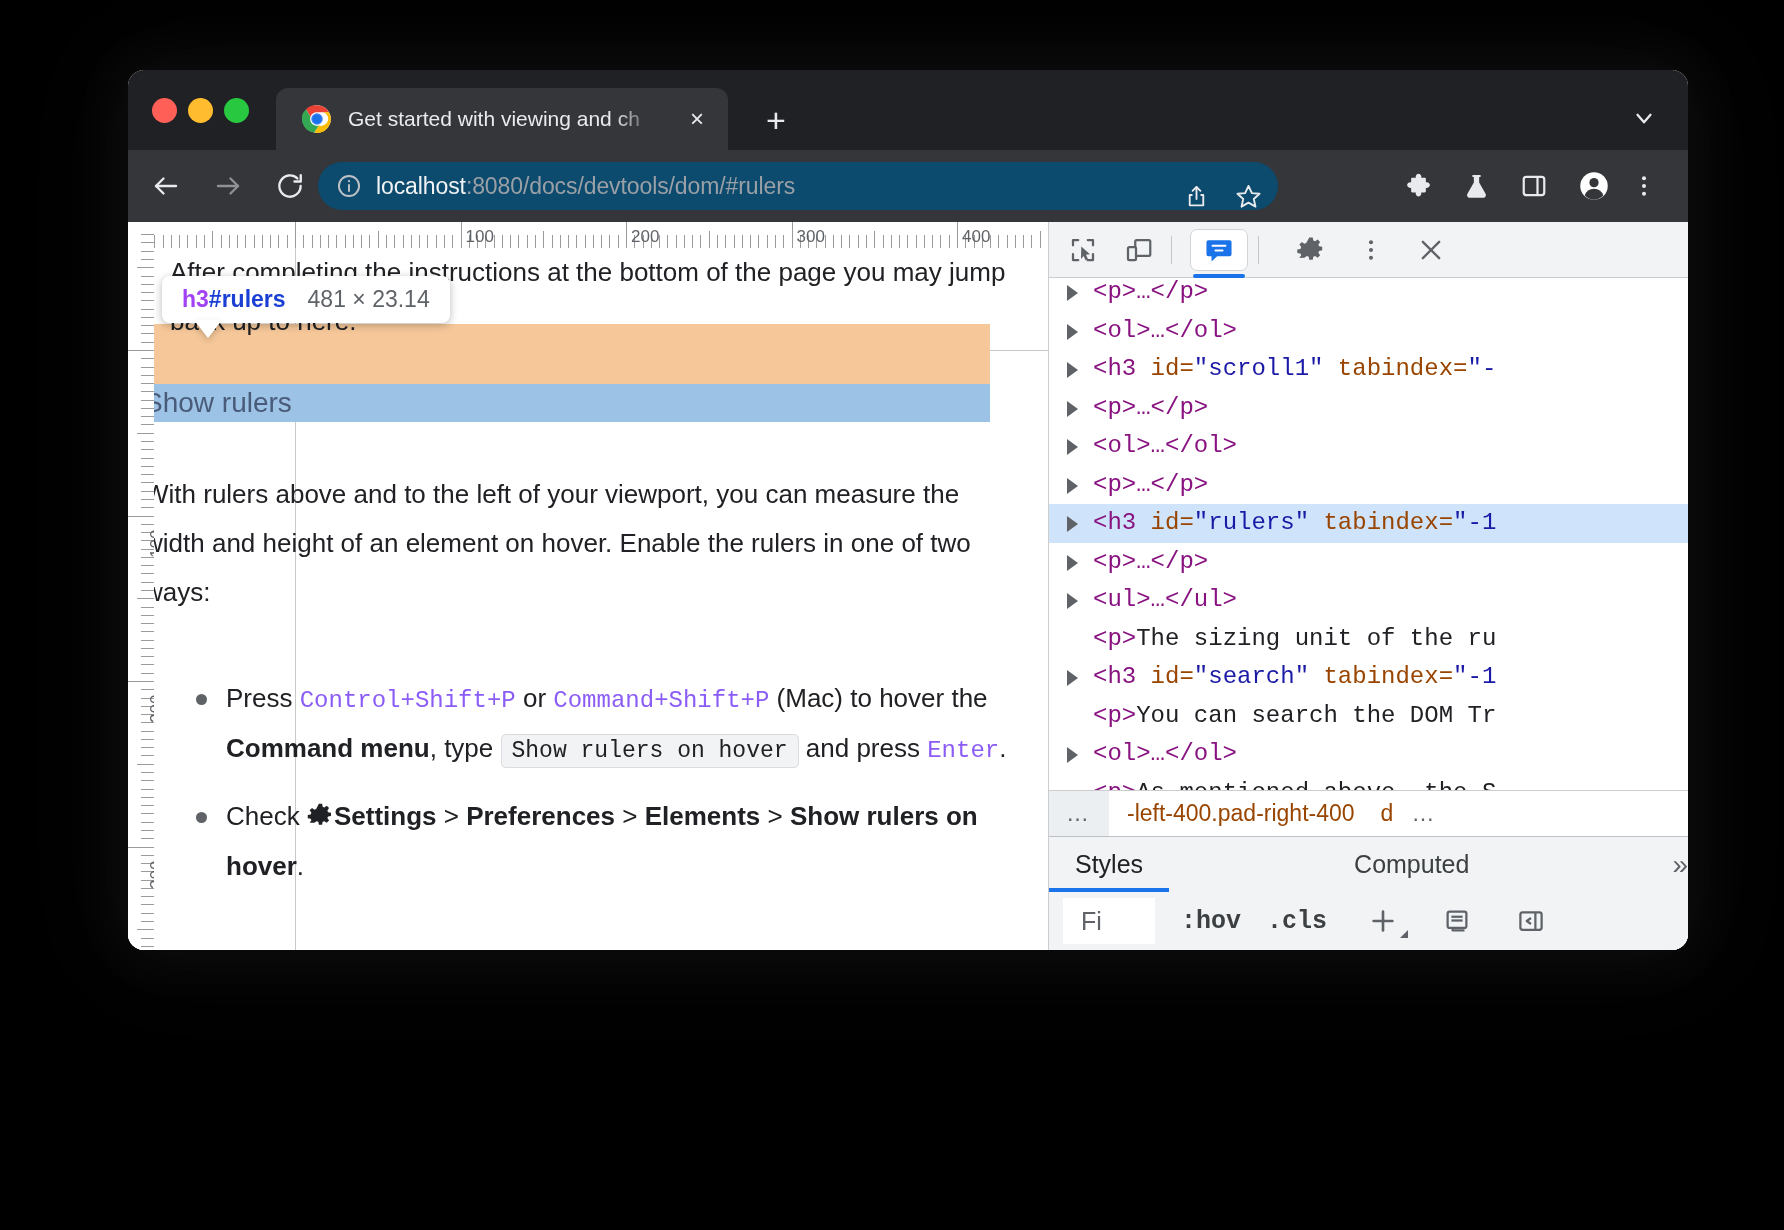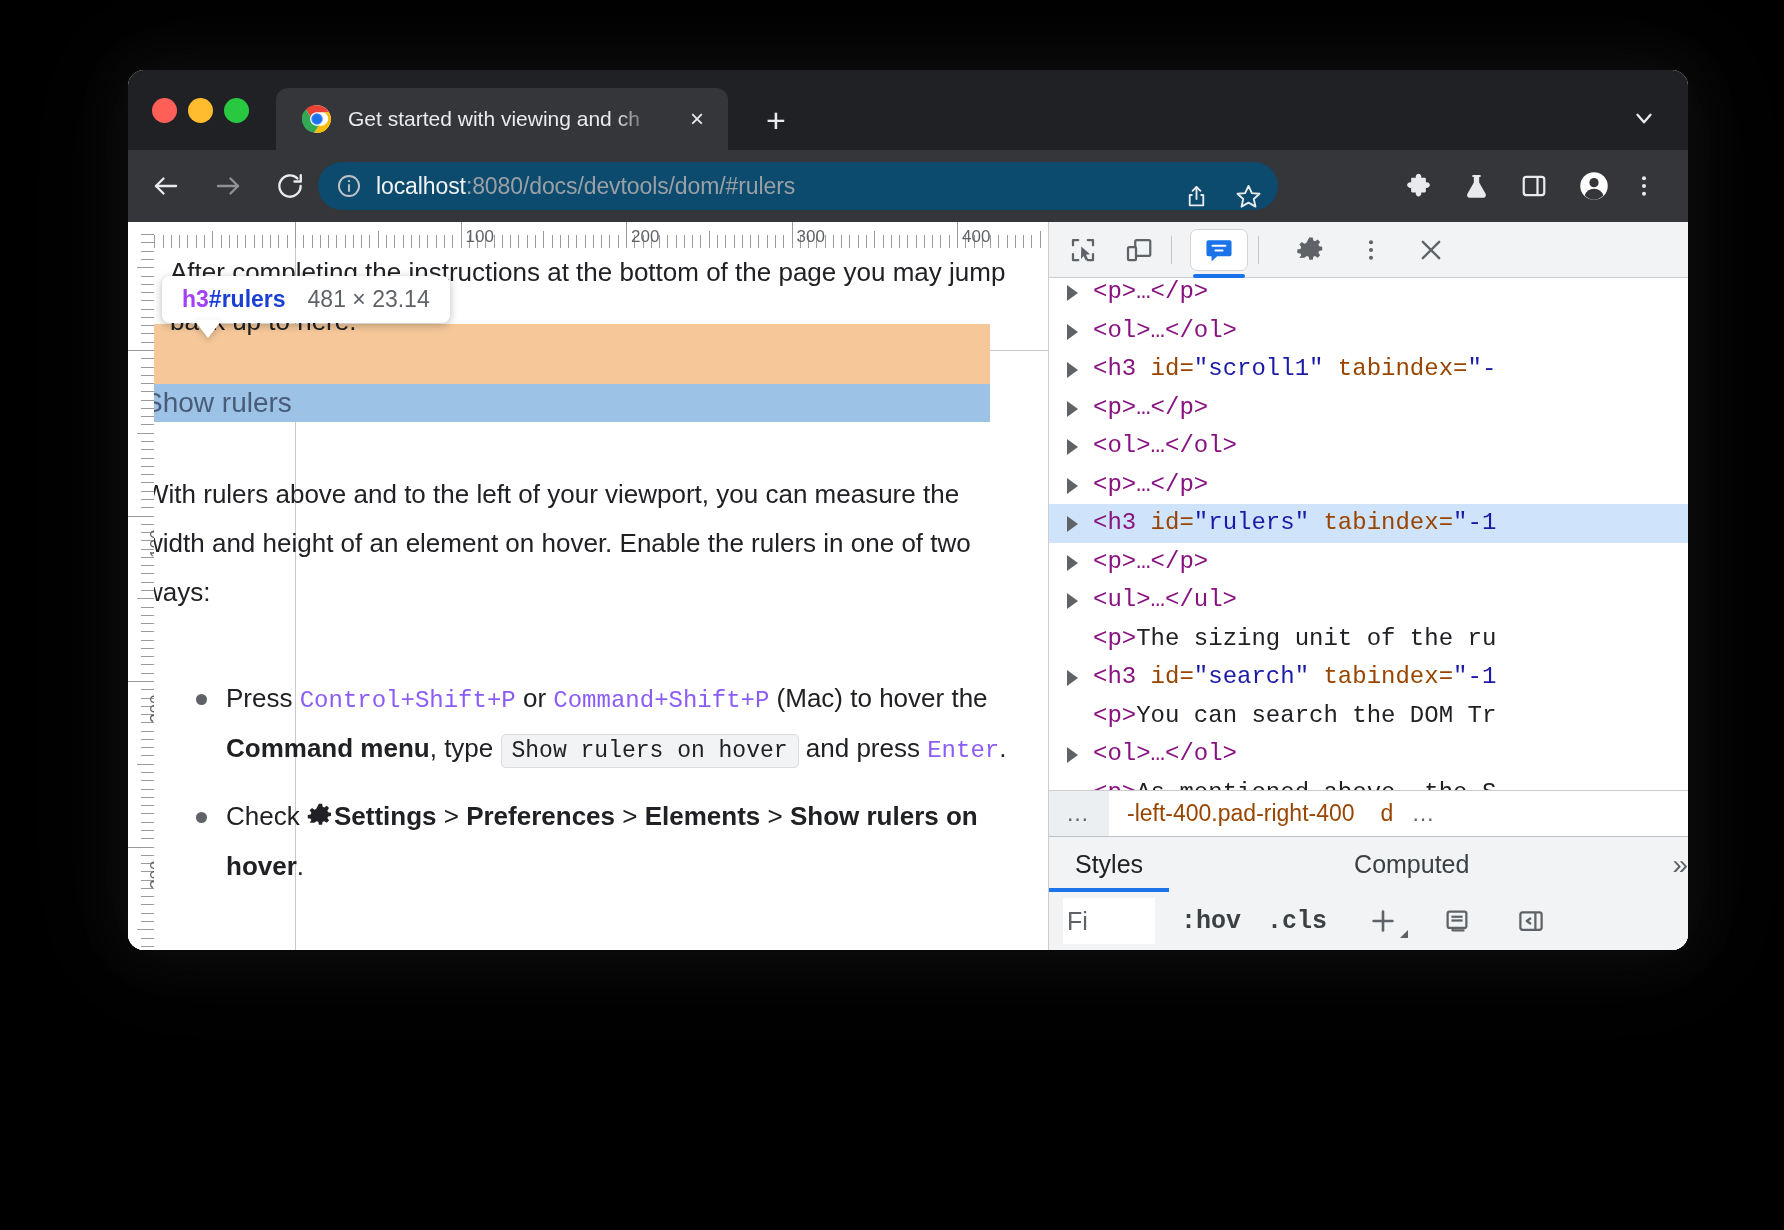--- a/index.html
+++ b/index.html
@@ -441,21 +441,21 @@
     height: 58px;
     background: #f1f3f4;
     display: flex; align-items: center;
     position: relative;
   }
   #filter-input {
     width: 92px; height: 46px;
     margin-left: 14px;
     background: #ffffff;
     display: flex; align-items: center;
-    padding-left: 4px;
+    padding-left: 18px;
     font-size: 25px; color: #5f6368;
     flex: 0 0 auto;
   }
   .st-toggle {
     margin-left: 26px;
     font-family: "Liberation Mono", monospace;
     font-size: 25px; font-weight: 700;
     color: #3c4043;
     flex: 0 0 auto;
   }

